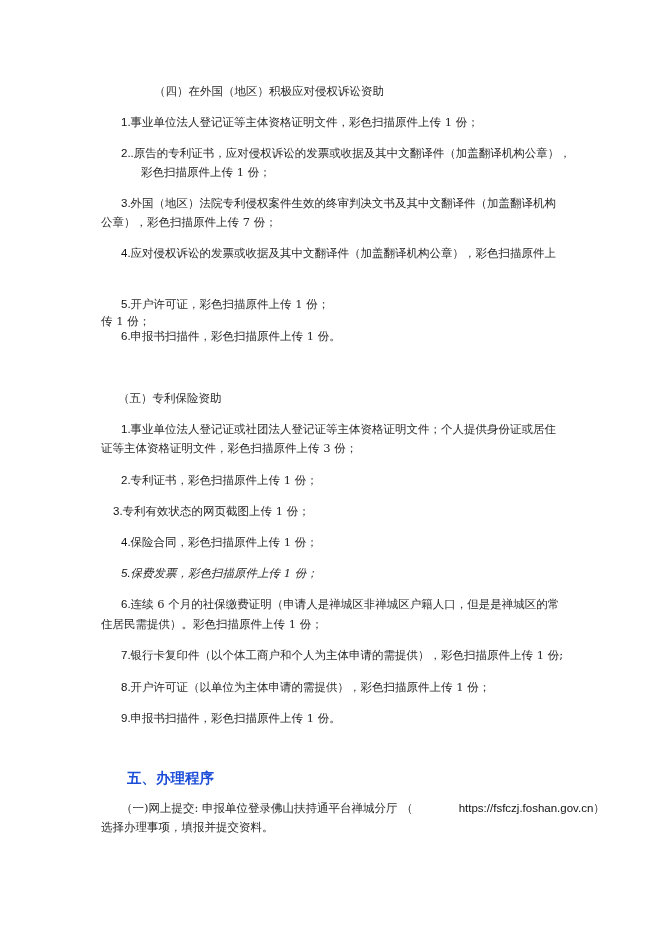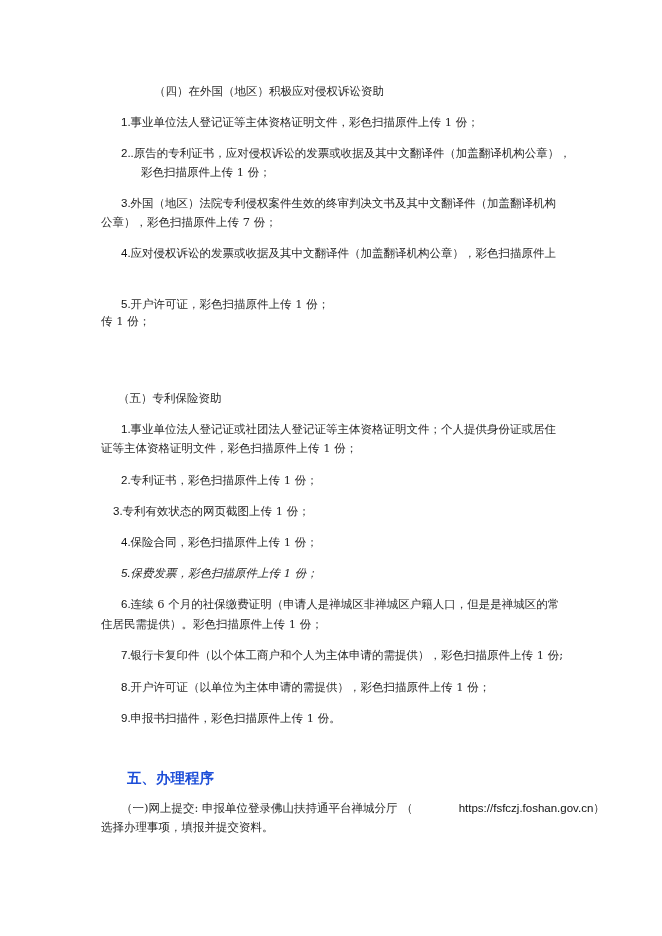--- a/index.html
+++ b/index.html
@@ -25,25 +25,26 @@
   <div class="line" style="left:101px;top:165px;margin-left:40px;">彩色扫描原件上传 1 份；</div>
 
   <div class="line" style="left:121px;top:196px;"><span class="num">3.</span><span>外国（地区）法院专利侵权案件生效的终审判决文书及其中文翻译件（加盖翻译机构</span></div>
   <div class="line" style="left:101px;top:215px;">公章），彩色扫描原件上传 7 份；</div>
 
   <div class="line" style="left:121px;top:246px;"><span class="num">4.</span><span>应对侵权诉讼的发票或收据及其中文翻译件（加盖翻译机构公章），彩色扫描原件上</span></div>
   <div class="line" style="left:101px;top:266px;margin-top:48px;">传 1 份；</div>
 
   <div class="line" style="left:121px;top:297px;"><span class="num">5.</span><span>开户许可证，彩色扫描原件上传 1 份；</span></div>
 
+  <div class="line" style="left:121px;top:329px;"><span class="num">6.</span><span>申报书扫描件，彩色扫描原件上传 1 份。</span></div>
 
   <div class="line" style="left:118px;top:391px;">（五）专利保险资助</div>
 
   <div class="line" style="left:121px;top:422px;"><span class="num">1.</span><span>事业单位法人登记证或社团法人登记证等主体资格证明文件；个人提供身份证或居住</span></div>
-  <div class="line" style="left:101px;top:441px;">证等主体资格证明文件，彩色扫描原件上传 1 份；</div>
+  <div class="line" style="left:101px;top:441px;">证等主体资格证明文件，彩色扫描原件上传 3 份；</div>
 
   <div class="line" style="left:121px;top:473px;"><span class="num">2.</span><span>专利证书，彩色扫描原件上传 1 份；</span></div>
 
   <div class="line" style="left:113px;top:504px;"><span class="num">3.</span><span>专利有效状态的网页截图上传 1 份；</span></div>
 
   <div class="line" style="left:121px;top:535px;"><span class="num">4.</span><span>保险合同，彩色扫描原件上传 1 份；</span></div>
 
   <div class="line" style="left:121px;top:566px;font-style:italic;"><span class="num">5.</span><span>保费发票，彩色扫描原件上传 1 份；</span></div>
 
   <div class="line" style="left:121px;top:597px;"><span class="num">6.</span><span>连续 6 个月的社保缴费证明（申请人是禅城区非禅城区户籍人口，但是是禅城区的常</span></div>

